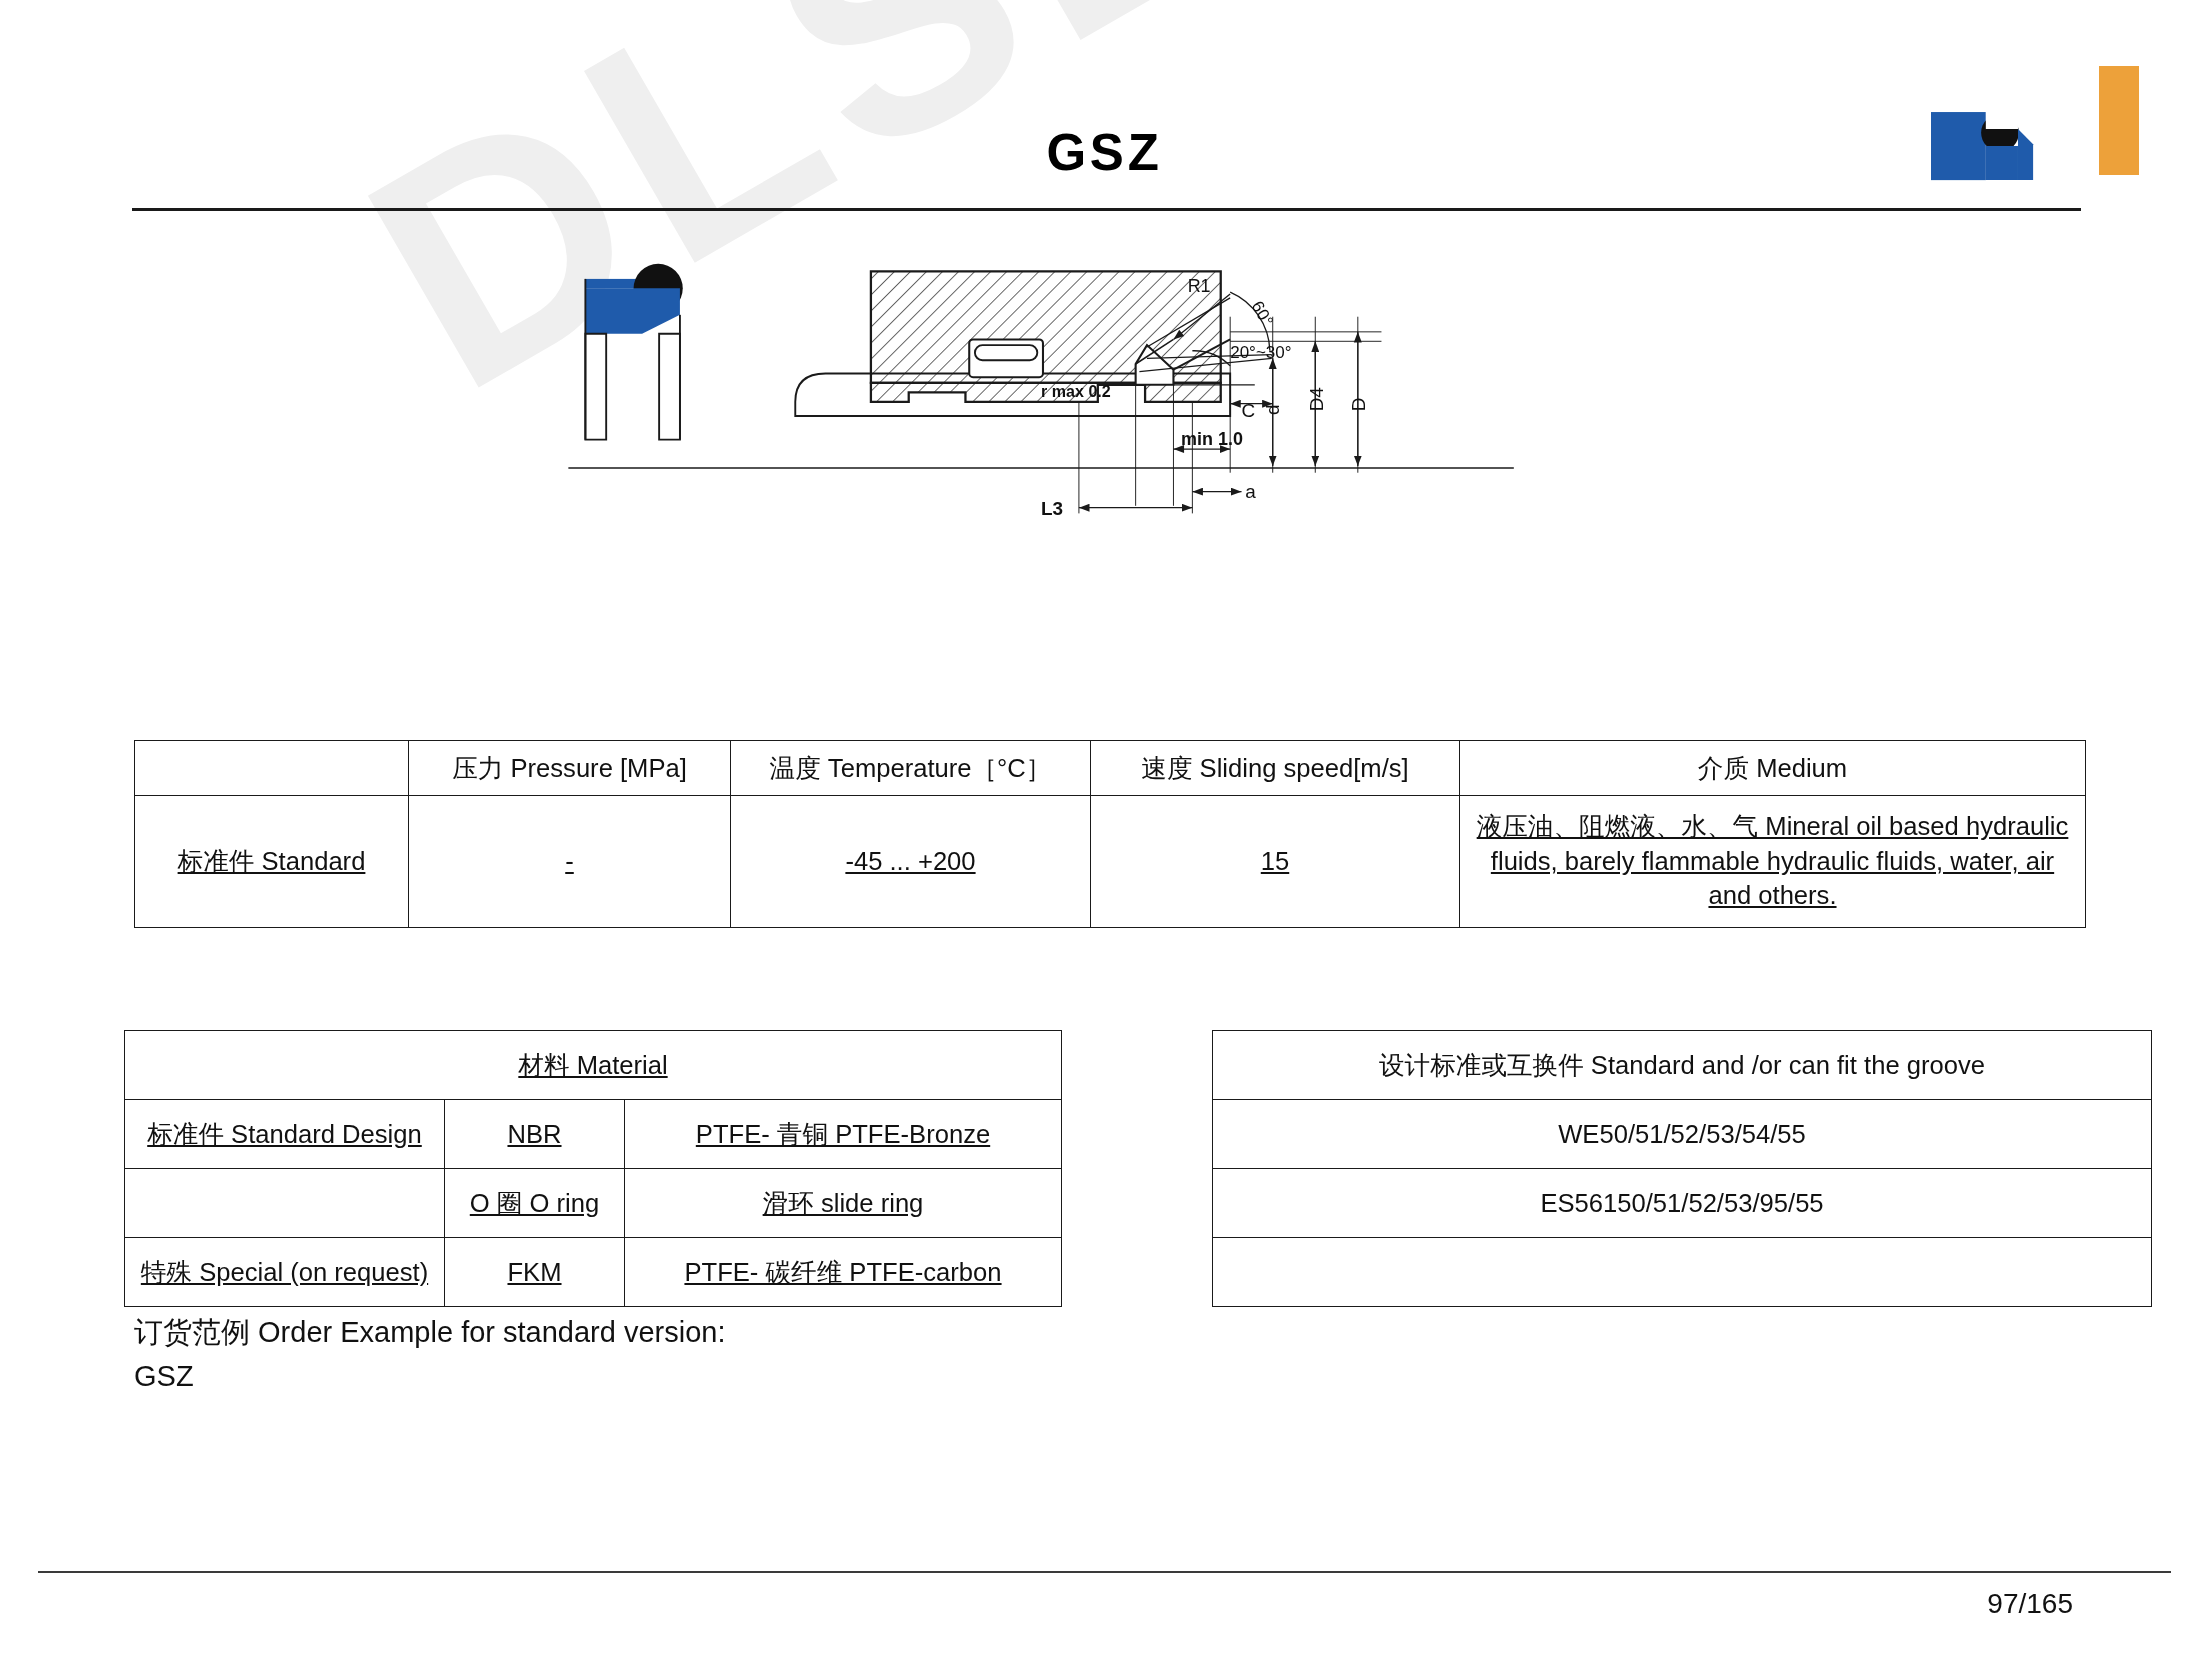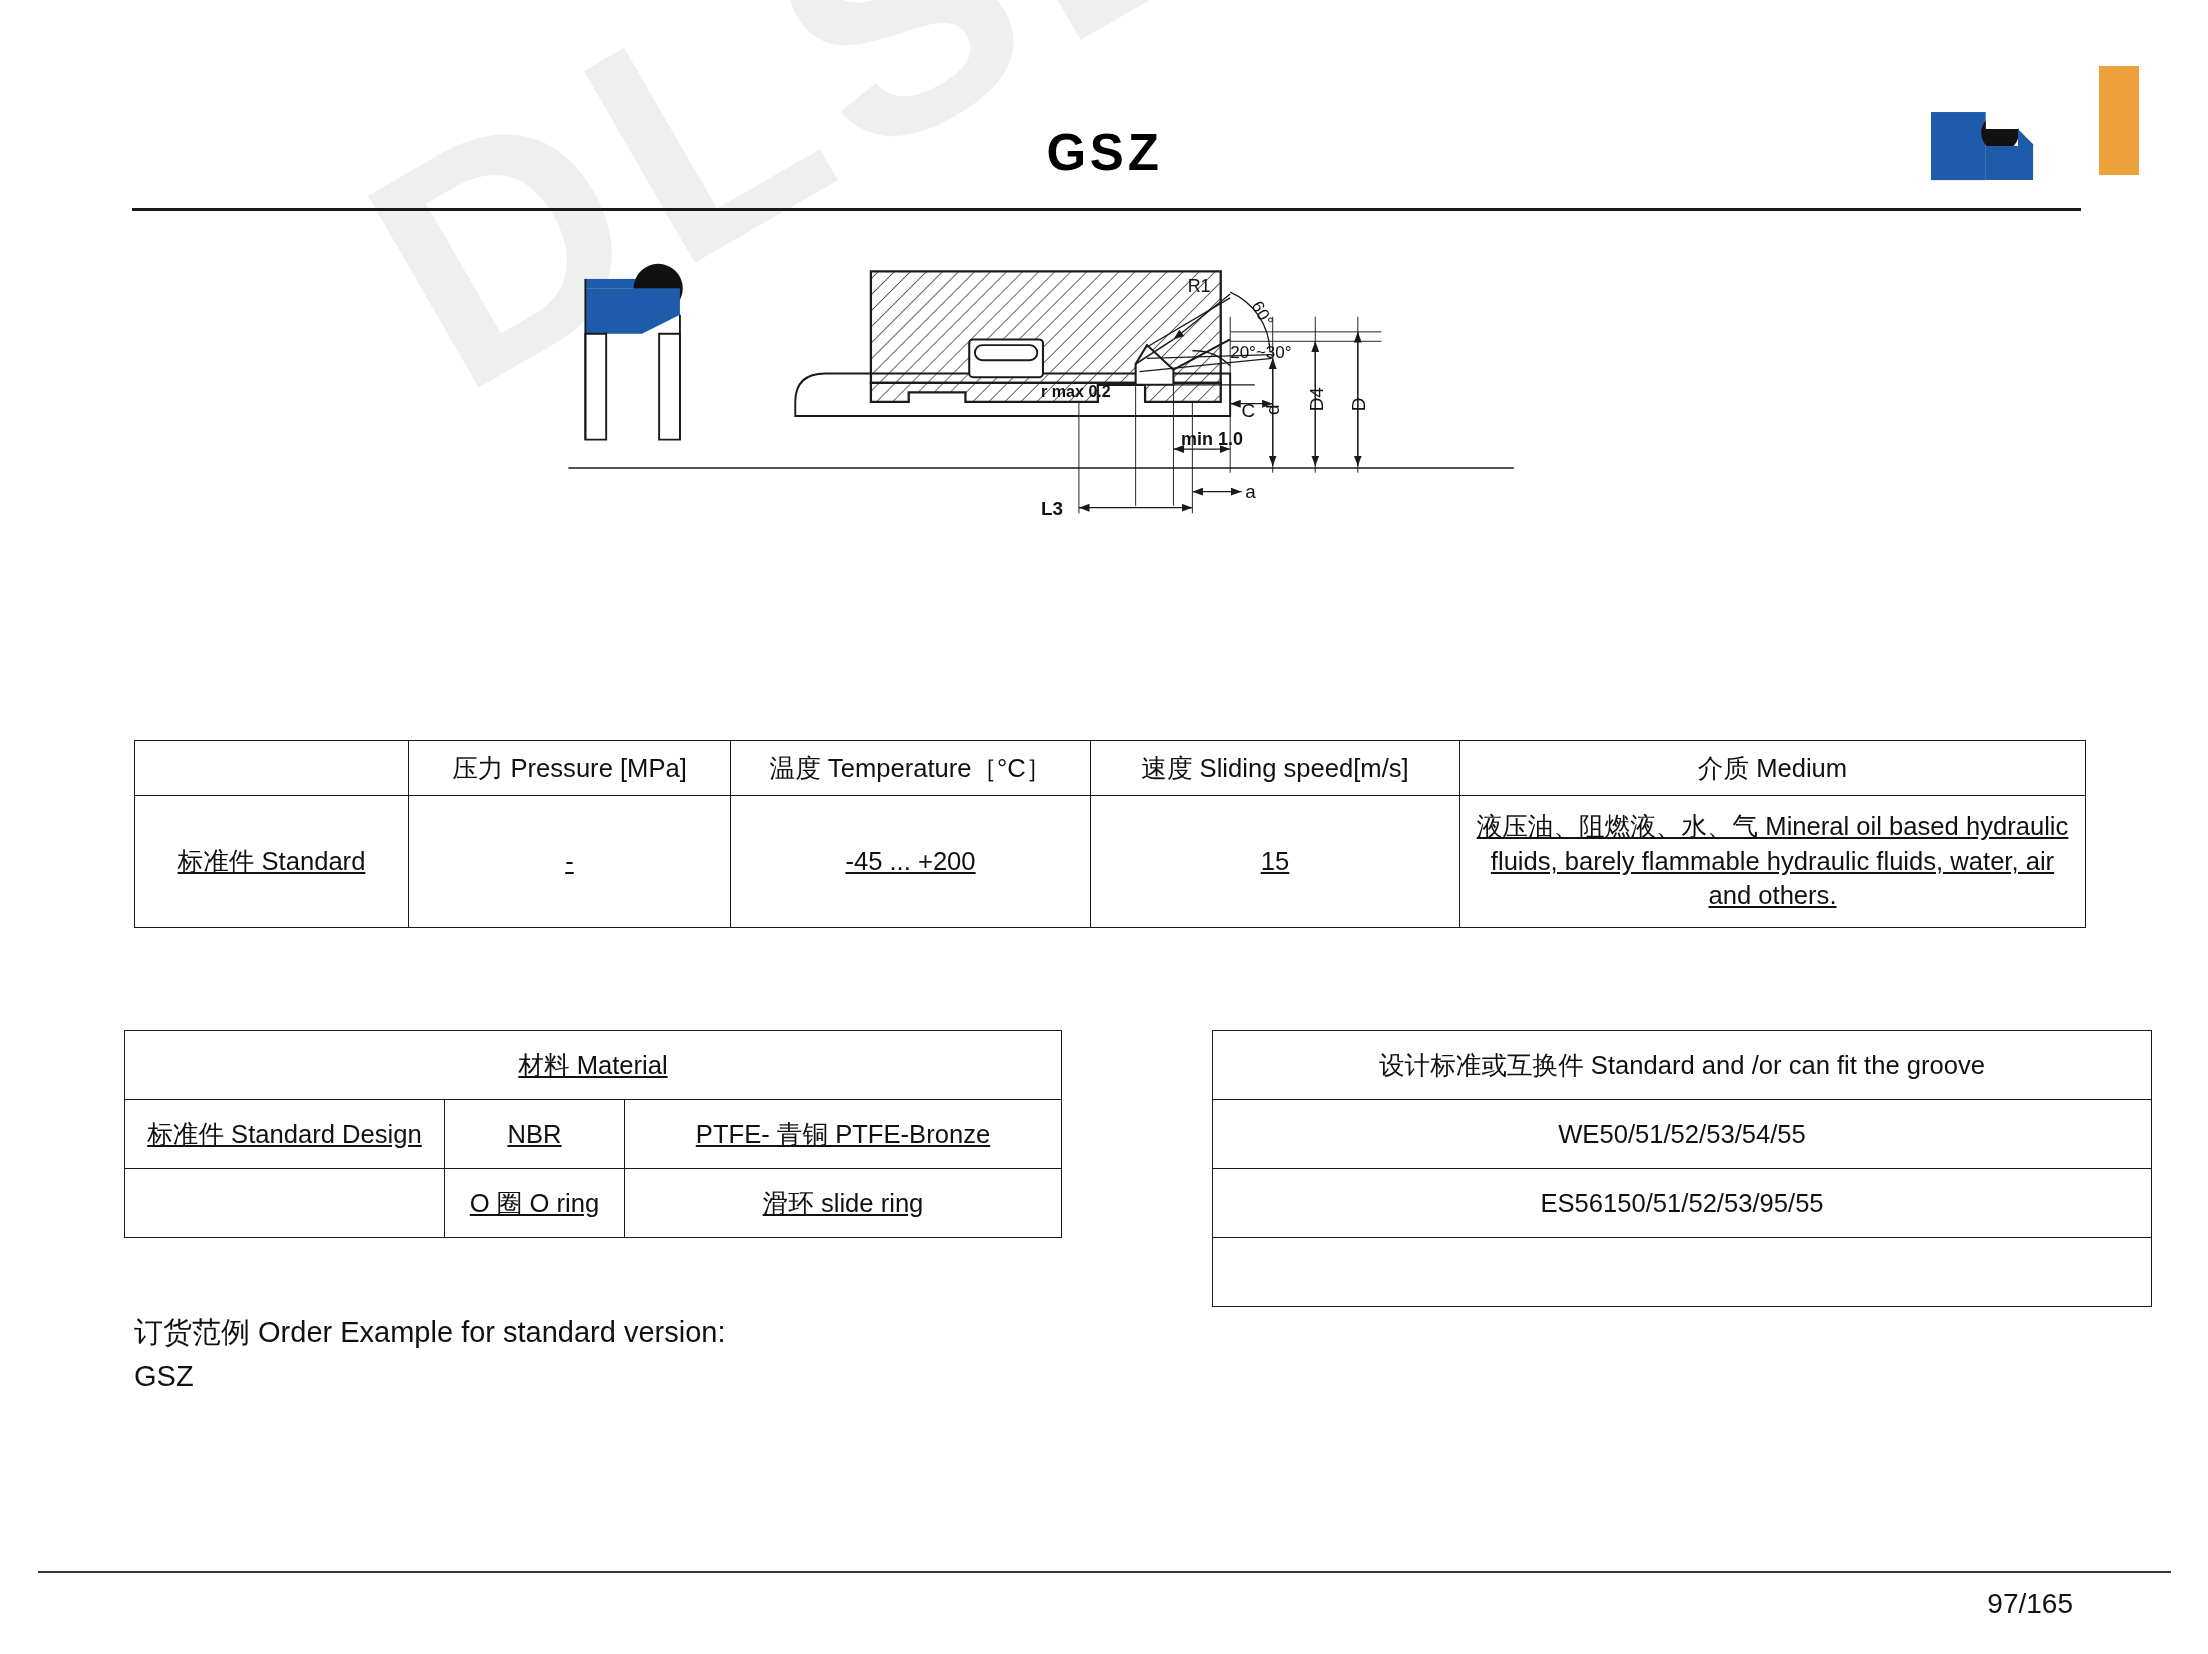--- a/index.html
+++ b/index.html
@@ -313,20 +313,25 @@
       <tr>
         <td>标准件 Standard Design</td>
         <td>NBR</td>
         <td>PTFE- 青铜 PTFE-Bronze</td>
       </tr>
       <tr>
         <td></td>
         <td>O 圈 O ring</td>
         <td>滑环 slide ring</td>
       </tr>
+      <tr>
+        <td>特殊 Special (on request)</td>
+        <td>FKM</td>
+        <td>PTFE- 碳纤维 PTFE-carbon</td>
+      </tr>
     </tbody>
   </table>
 
   <table id="standard-table">
     <colgroup>
         <col style="width:939px">
       </colgroup>
     <tbody>
       <tr>
         <td>设计标准或互换件 Standard and /or can fit the groove</td>

